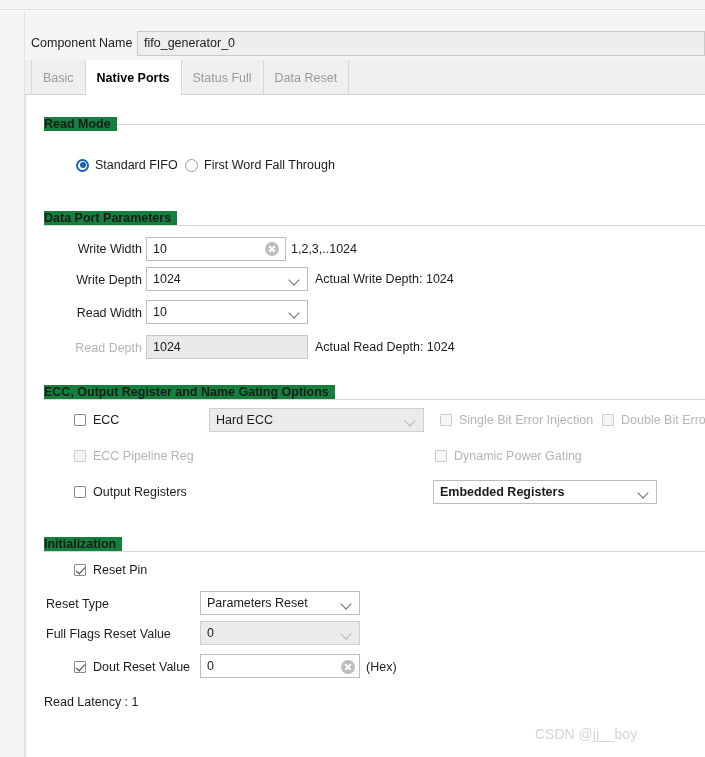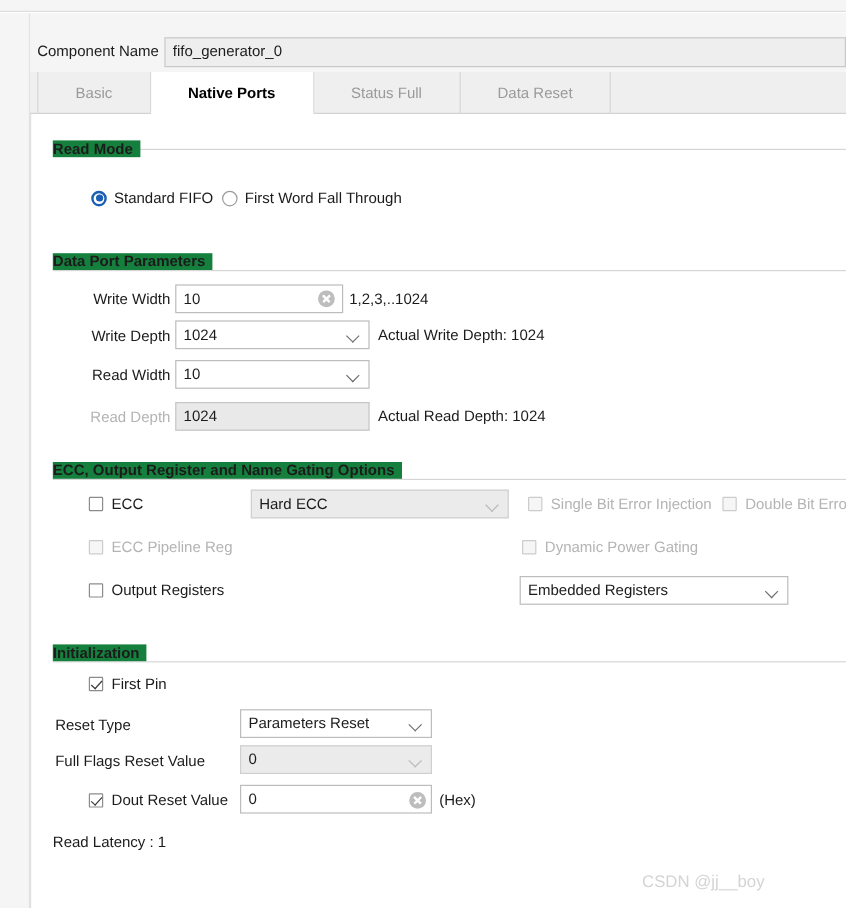--- a/index.html
+++ b/index.html
@@ -67,21 +67,21 @@
     border-bottom: 1px solid #d2d2d2;
   }
   .tabstrip {
     position: absolute; left: 6px; top: 0;
     height: 35px;
     display: flex; align-items: stretch;
   }
   .tab {
     position: relative;
     display: flex; align-items: center; justify-content: center;
-    padding: 0 31px;
+    padding: 0 11px;
     font-size: 12.5px;
     color: #9a9a9a;
     font-weight: normal;
     border-right: 1px solid #d8d8d8;
     background: transparent;
     white-space: nowrap;
     cursor: default;
   }
   .tab.active {
     background: #ffffff;
@@ -377,31 +377,31 @@
     </div>
     <div class="cb-wrap disabled" style="left:409px; top:354px;">
       <span class="cb"></span>
       <span>Dynamic Power Gating</span>
     </div>
 
     <div class="cb-wrap" style="left:48px; top:390px;">
       <span class="cb"></span>
       <span>Output Registers</span>
     </div>
-    <div class="select" style="left:407px; top:385px; width:224px;">
+    <div class="select" style="left:407px; top:385px; width:224px;font-weight:bold;">
       <span>Embedded Registers</span>
       <span class="chev"></span>
     </div>
 
     <div class="section-rule" style="top:456px;"></div>
     <div class="section-title" style="left:18px; top:442px;">Initialization</div>
 
     <div class="cb-wrap" style="left:48px; top:468px;">
       <span class="cb checked"></span>
-      <span>First Pin</span>
+      <span>Reset Pin</span>
     </div>
 
     <div class="field-label" style="left:20px; top:502px; width:152px; text-align:left;">Reset Type</div>
     <div class="select" style="left:174px; top:496px; width:160px;">
       <span>Parameters Reset</span>
       <span class="chev"></span>
     </div>
 
     <div class="field-label" style="left:20px; top:532px; width:152px; text-align:left;">Full Flags Reset Value</div>
     <div class="select disabled" style="left:174px; top:526px; width:160px;">

